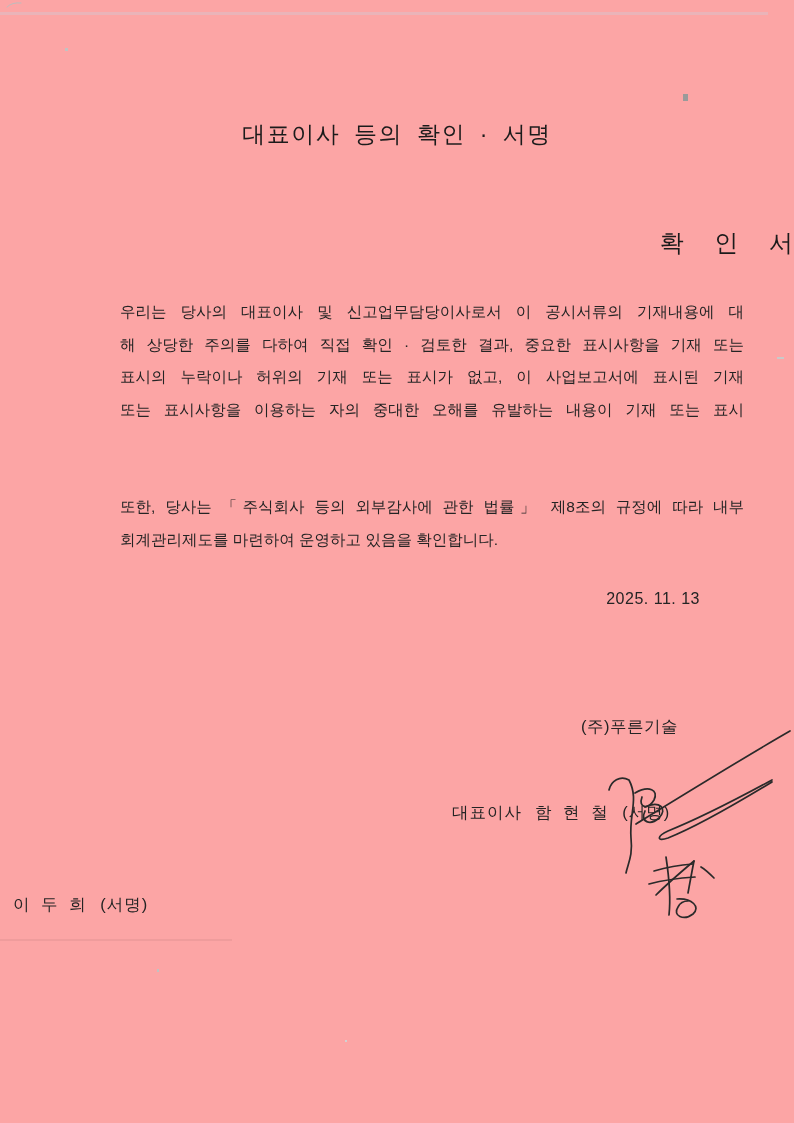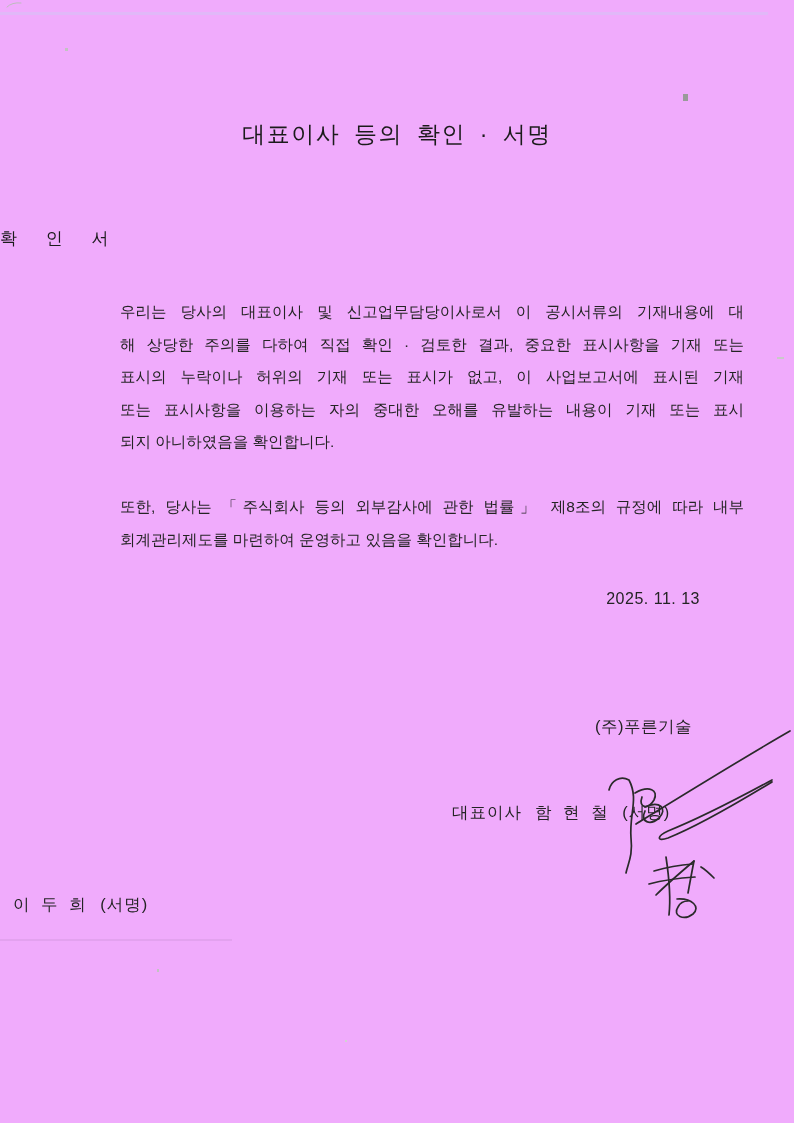--- a/index.html
+++ b/index.html
@@ -1,42 +1,42 @@
 <!DOCTYPE html>
 <html><head>
 <meta charset="utf-8">
 <style>
   html,body { margin:0; padding:0; background:#fff; }
   .page {
-    position:relative; width:794px; height:1123px; background:#f0abfc;
+    position:relative; width:794px; height:1123px; background:#fca5a5;
     font-family:"Liberation Sans","DejaVu Sans",sans-serif; color:#1f1f1f;
     overflow:hidden;
   }
   .title {
     position:absolute; top:119px; left:0; width:100%; text-align:center;
     font-size:23px; letter-spacing:1.5px; word-spacing:6px; color:#1b1b1b;
   }
   .subtitle {
-    position:absolute; top:227px; left:0; width:100%; text-align:left;
-    font-size:17px; letter-spacing:1px; word-spacing:22px; color:#1b1b1b;
+    position:absolute; top:227px; left:0; width:100%; text-align:right;
+    font-size:24px; letter-spacing:1px; word-spacing:22px; color:#1b1b1b;
   }
   .para {
     position:absolute; left:85px; width:624px;
     font-size:15.5px; line-height:32.5px; color:#242424;margin-left:35px;
   }
   .para1 { top:296px; }
   .para2 { top:491px; }
   .jline { text-align:justify; text-align-last:justify; }
   .jlast { text-align:left; text-align-last:left; }
   .date {
     position:absolute; top:590px; right:94px;
     font-size:16px; letter-spacing:0.5px; color:#242424;
   }
   .company {
-    position:absolute; top:716px; right:102px;
+    position:absolute; top:716px; right:116px;
     font-size:16.5px; letter-spacing:0.5px; color:#242424;
   }
   .signer-row {
     position:absolute; left:0; display:flex; align-items:baseline;
     font-size:16.5px; color:#242424; white-space:nowrap;
   }
   .row1 { top:802px;padding-left:7px; }
   .row2 { top:894px; }
   .role { width:515px; text-align:right; letter-spacing:1px; }
   .name { margin-left:13px; letter-spacing:2.5px; word-spacing:2px; }
@@ -75,21 +75,20 @@
   <div class="artifact scan-band-bottom"></div>
 
   <div class="title">대표이사 등의 확인 · 서명</div>
   <div class="subtitle">확 인 서</div>
 
   <div class="para para1">
     <div class="jline">우리는 당사의 대표이사 및 신고업무담당이사로서 이 공시서류의 기재내용에 대</div>
     <div class="jline">해 상당한 주의를 다하여 직접 확인 · 검토한 결과, 중요한 표시사항을 기재 또는</div>
     <div class="jline">표시의 누락이나 허위의 기재 또는 표시가 없고, 이 사업보고서에 표시된 기재</div>
     <div class="jline">또는 표시사항을 이용하는 자의 중대한 오해를 유발하는 내용이 기재 또는 표시</div>
-    <div class="jlast">되지 아니하였음을 확인합니다.</div>
   </div>
 
   <div class="para para2">
     <div class="jline">또한, 당사는 「주식회사 등의 외부감사에 관한 법률」 제8조의 규정에 따라 내부</div>
     <div class="jlast">회계관리제도를 마련하여 운영하고 있음을 확인합니다.</div>
   </div>
 
   <div class="date">2025. 11. 13</div>
 
   <div class="company">(주)푸른기술</div>

